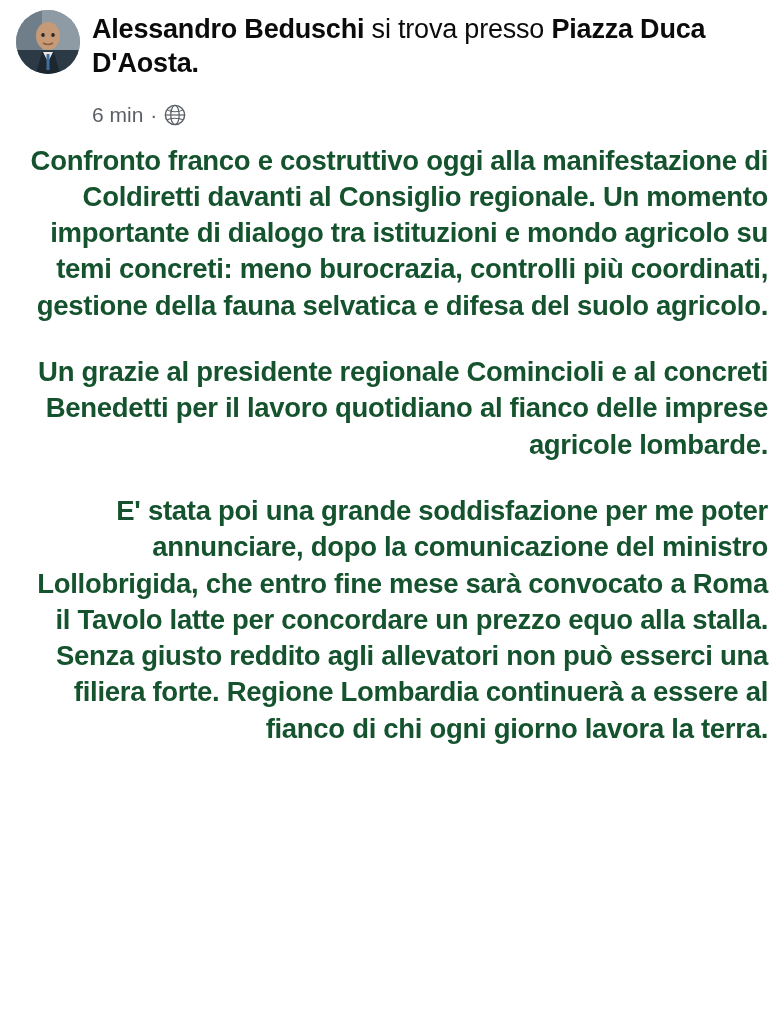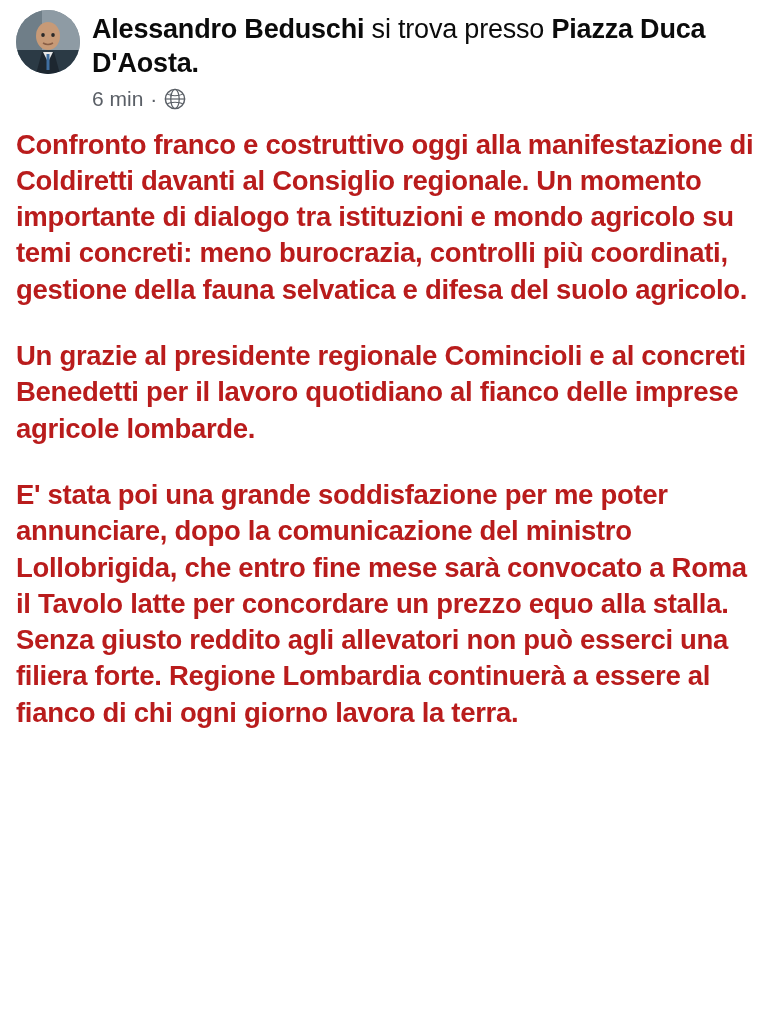--- a/index.html
+++ b/index.html
@@ -48,41 +48,42 @@
     word-wrap: break-word;
   }
   .headline .name,
   .headline .place {
     font-weight: 700;
   }
   .meta {
     display: flex;
     align-items: center;
     gap: 7px;
-    margin-top: 6px;
+    margin-top: 22px;
     color: #5a5f66;
     font-size: 21px;
     font-weight: 400;
   }
   .meta .sep {
     font-size: 21px;
     color: #5a5f66;
   }
   .globe-icon svg {
     display: block;
     width: 22px;
     height: 22px;
   }
   .post-body {
     margin-top: 16px;
     font-size: 27.5px;
     line-height: 1.32;
     font-weight: 700;
-    color: #b91c1c;
+    color: #14532d;
     letter-spacing: -0.3px;
+    text-align: right;
   }
   .post-body p {
     margin: 0;
   }
   .post-body p + p {
     margin-top: 30px;
   }
 </style>
 </head>
 <body>

